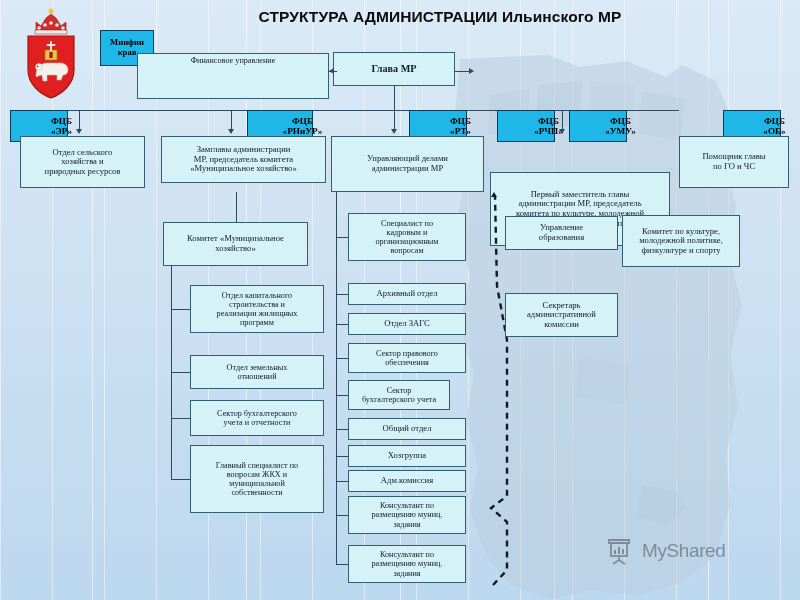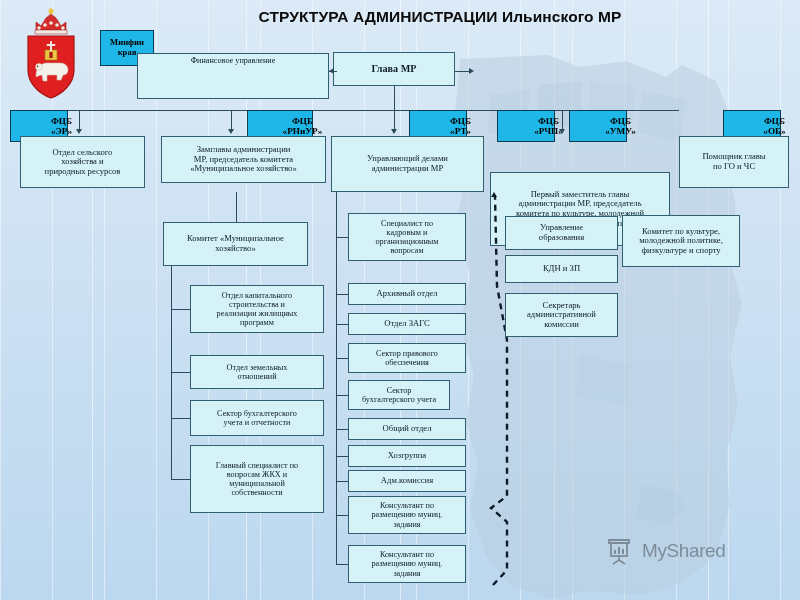--- a/index.html
+++ b/index.html
@@ -238,21 +238,20 @@
   <div class="ln lnh" style="left:336px; top:515px; width:12px;"></div>
   <div class="ln lnh" style="left:336px; top:564px; width:12px;"></div>
 
   <svg style="position:absolute; left:455px; top:190px; width:80px; height:400px;">
     <path d="M38,395 L52,380 L52,332 L36,318 L52,306 L52,150 L42,96 L40,6" fill="none" stroke="#0d1b2a" stroke-width="2.4" stroke-dasharray="6 5"></path>
   </svg>
   <div class="arw arw-u" style="left:491px; top:192px;"></div>
 
   <div class="box t85" style="left:505px; top:216px; width:113px; height:34px;">Управление
 образования</div>
-  <div class="box t85" style="left:505px; top:255px; width:113px; height:28px;">КДН и ЗП</div>
   <div class="box t85" style="left:505px; top:293px; width:113px; height:44px;">Секретарь
 административной
 комиссии</div>
 
   <div class="box t85" style="left:622px; top:215px; width:118px; height:52px;">Комитет по культуре,
 молодежной политике,
 физкультуре и спорту</div>
 
   <div id="wm">
     <svg width="30" height="30" viewBox="0 0 30 30">

